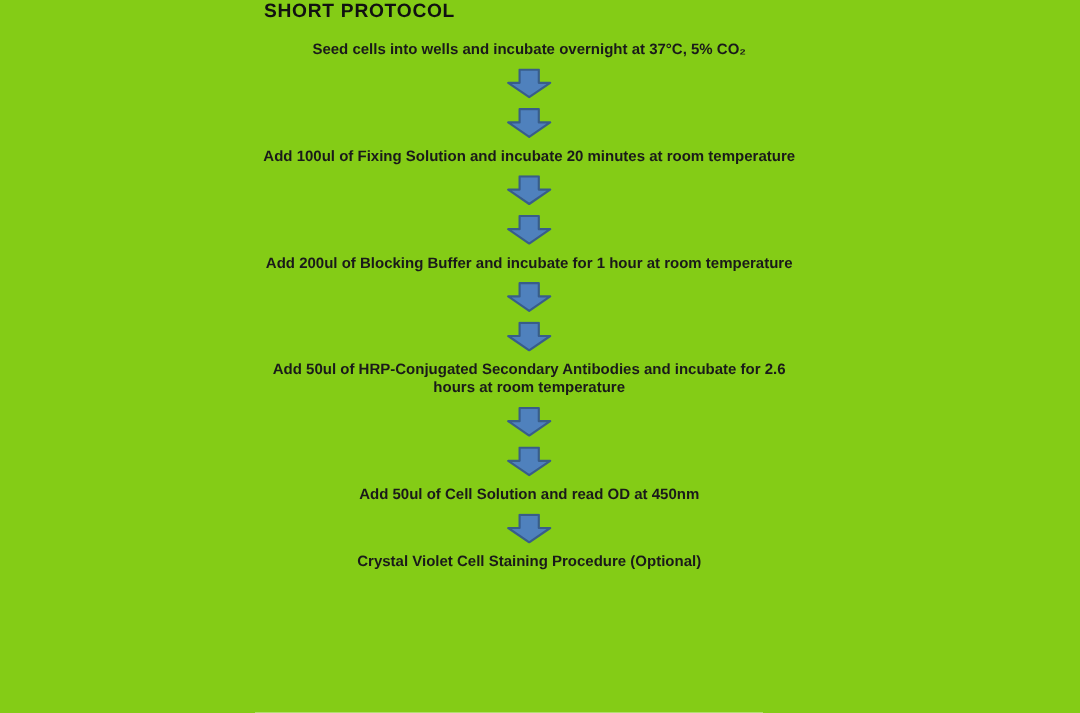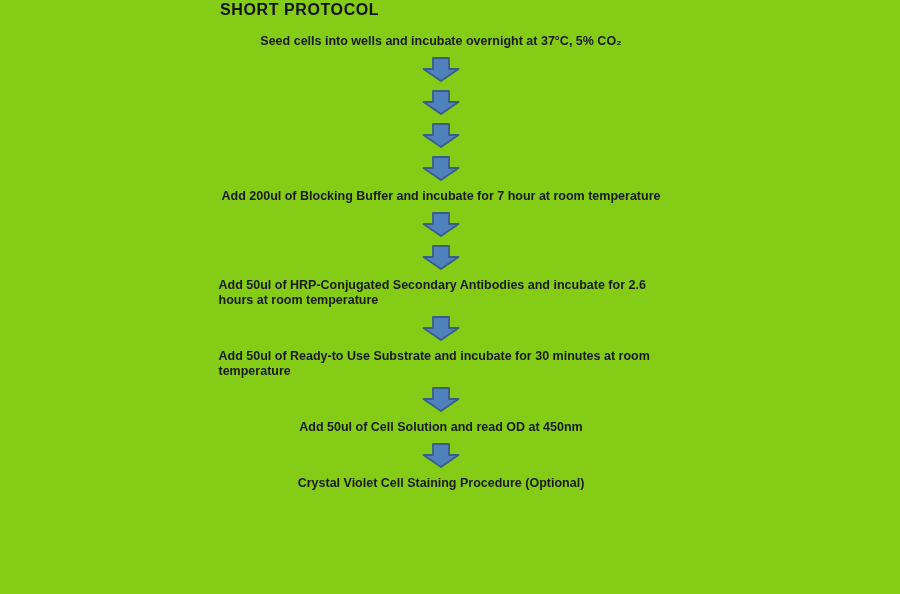--- a/index.html
+++ b/index.html
@@ -31,21 +31,21 @@
     left: 0;
     top: 34px;
     width: 882px;              
     display: flex;
     flex-direction: column;
     align-items: center;
     gap: 8px;
   }
   .step {
     max-width: 445px;
-    text-align: left;
+    text-align: center;
     font-size: 12.5px;
     font-weight: bold;
     line-height: 15px;
     color: #1a1a1a;
   }
   .arrow {
     display: block;
     width: 38px;
     height: 25px;
     flex: 0 0 auto;
@@ -57,38 +57,38 @@
 <div class="canvas">
   <h1 class="title">SHORT PROTOCOL</h1>
   <div class="flow" id="flow">
       <div class="step">Seed cells into wells and incubate overnight at 37°C, 5% CO₂</div>
       <svg viewBox="0 0 38 25" class="arrow">
         <polygon points="11,1 27,1 27,12 36.5,12 19,24 1.5,12 11,12" fill="#4F81BD" stroke="#385D8A" stroke-width="1.8" stroke-linejoin="round"></polygon>
       </svg>
       <svg viewBox="0 0 38 25" class="arrow">
         <polygon points="11,1 27,1 27,12 36.5,12 19,24 1.5,12 11,12" fill="#4F81BD" stroke="#385D8A" stroke-width="1.8" stroke-linejoin="round"></polygon>
       </svg>
+      <div class="step">Add 100ul of Fixing Solution and incubate 20 minutes at room temperature</div>
       <svg viewBox="0 0 38 25" class="arrow">
         <polygon points="11,1 27,1 27,12 36.5,12 19,24 1.5,12 11,12" fill="#4F81BD" stroke="#385D8A" stroke-width="1.8" stroke-linejoin="round"></polygon>
       </svg>
       <svg viewBox="0 0 38 25" class="arrow">
         <polygon points="11,1 27,1 27,12 36.5,12 19,24 1.5,12 11,12" fill="#4F81BD" stroke="#385D8A" stroke-width="1.8" stroke-linejoin="round"></polygon>
       </svg>
-      <div class="step">Add 200ul of Blocking Buffer and incubate for 7 hour at room temperature</div>
+      <div class="step">Add 200ul of Blocking Buffer and incubate for 1 hour at room temperature</div>
       <svg viewBox="0 0 38 25" class="arrow">
         <polygon points="11,1 27,1 27,12 36.5,12 19,24 1.5,12 11,12" fill="#4F81BD" stroke="#385D8A" stroke-width="1.8" stroke-linejoin="round"></polygon>
       </svg>
       <svg viewBox="0 0 38 25" class="arrow">
         <polygon points="11,1 27,1 27,12 36.5,12 19,24 1.5,12 11,12" fill="#4F81BD" stroke="#385D8A" stroke-width="1.8" stroke-linejoin="round"></polygon>
       </svg>
       <div class="step">Add 50ul of HRP-Conjugated Secondary Antibodies and incubate for 2.6 hours at room temperature</div>
       <svg viewBox="0 0 38 25" class="arrow">
         <polygon points="11,1 27,1 27,12 36.5,12 19,24 1.5,12 11,12" fill="#4F81BD" stroke="#385D8A" stroke-width="1.8" stroke-linejoin="round"></polygon>
       </svg>
-      <div class="step">Add 50ul of Ready-to Use Substrate and incubate for 30 minutes at room temperature</div>
       <svg viewBox="0 0 38 25" class="arrow">
         <polygon points="11,1 27,1 27,12 36.5,12 19,24 1.5,12 11,12" fill="#4F81BD" stroke="#385D8A" stroke-width="1.8" stroke-linejoin="round"></polygon>
       </svg>
       <div class="step">Add 50ul of Cell Solution and read OD at 450nm</div>
       <svg viewBox="0 0 38 25" class="arrow">
         <polygon points="11,1 27,1 27,12 36.5,12 19,24 1.5,12 11,12" fill="#4F81BD" stroke="#385D8A" stroke-width="1.8" stroke-linejoin="round"></polygon>
       </svg>
       <div class="step">Crystal Violet Cell Staining Procedure (Optional)</div>
     </div>
 </div>

